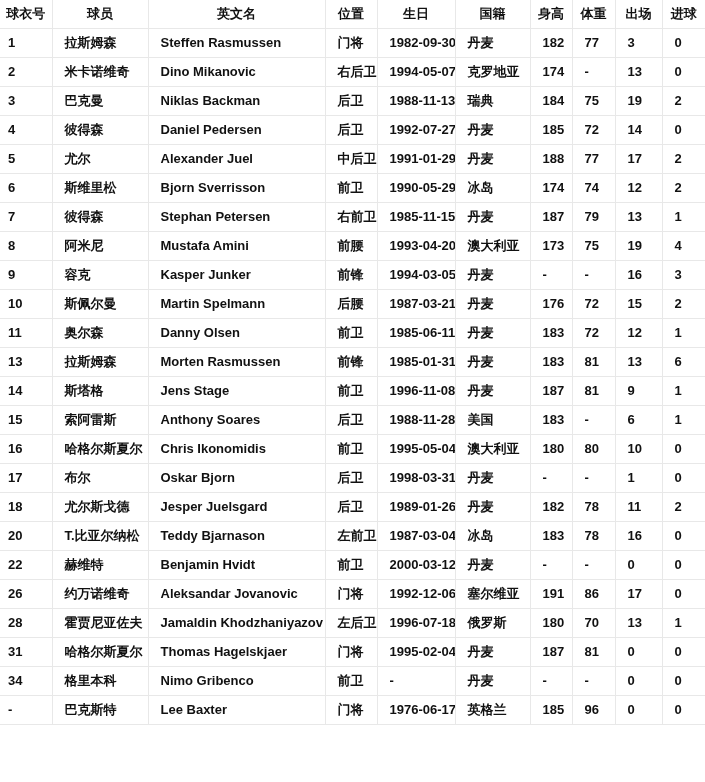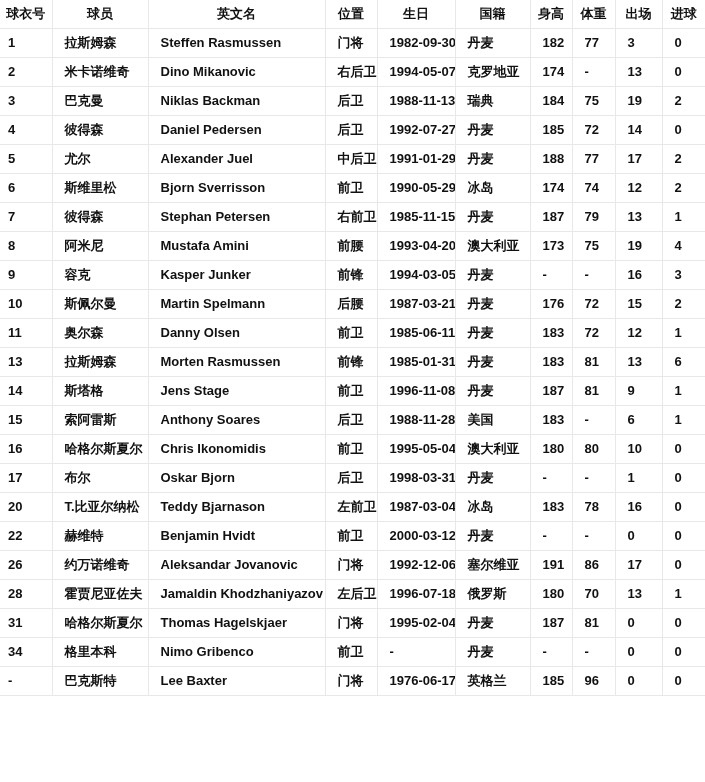--- a/index.html
+++ b/index.html
@@ -266,20 +266,32 @@
         <td>Oskar Bjorn</td>
         <td>后卫</td>
         <td>1998-03-31</td>
         <td>丹麦</td>
         <td>-</td>
         <td>-</td>
         <td>1</td>
         <td>0</td>
       </tr>
       <tr>
+        <td>18</td>
+        <td>尤尔斯戈德</td>
+        <td>Jesper Juelsgard</td>
+        <td>后卫</td>
+        <td>1989-01-26</td>
+        <td>丹麦</td>
+        <td>182</td>
+        <td>78</td>
+        <td>11</td>
+        <td>2</td>
+      </tr>
+      <tr>
         <td>20</td>
         <td>T.比亚尔纳松</td>
         <td>Teddy Bjarnason</td>
         <td>左前卫</td>
         <td>1987-03-04</td>
         <td>冰岛</td>
         <td>183</td>
         <td>78</td>
         <td>16</td>
         <td>0</td>

